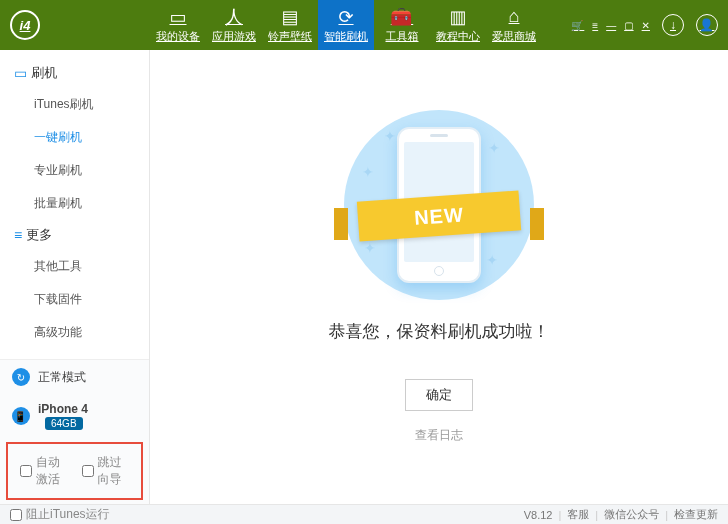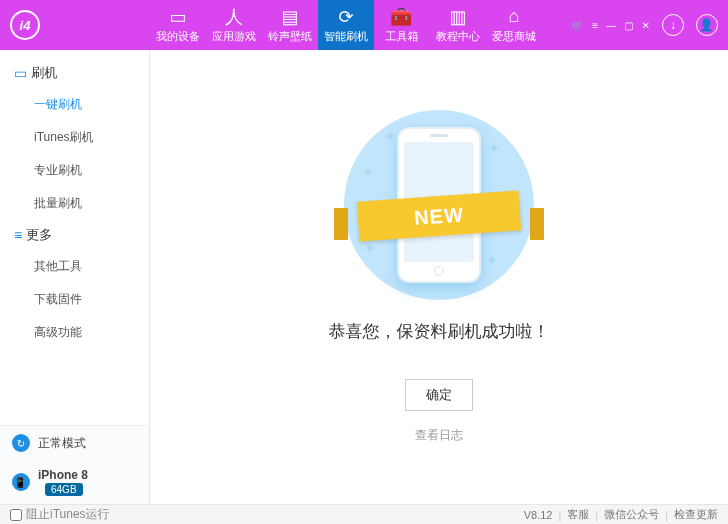--- a/index.html
+++ b/index.html
@@ -1,17 +1,17 @@
 <!DOCTYPE html>
 <html><head>
   <meta charset="utf-8">
   <style>
     * { margin: 0; padding: 0; box-sizing: border-box; font-family: "Microsoft YaHei", sans-serif; }
     body { width: 728px; height: 524px; background: #fff; overflow: hidden; font-size: 12px; }
-    .titlebar { height: 50px; background: #d946ef; display: flex; align-items: center; color: #fff; }
+    .titlebar { height: 50px; background: #4d7c0f; display: flex; align-items: center; color: #fff; text-decoration: underline; }
     .logo-wrap { display: flex; align-items: center; padding: 0 10px; width: 150px; }
     .logo-circle { width: 30px; height: 30px; border: 2px solid #fff; border-radius: 50%; display: flex; align-items: center; justify-content: center; font-weight: bold; font-style: italic; font-size: 13px; }
     .logo-text { margin-left: 6px; }
     .logo-text .brand { font-size: 16px; font-weight: bold; letter-spacing: 1px; }
     .logo-text .url { font-size: 9px; opacity: 0.9; }
     .navtabs { display: flex; height: 100%; flex: 1; }
     .navtab { width: 56px; display: flex; flex-direction: column; align-items: center; justify-content: center; cursor: pointer; }
     .navtab.active { background: #0d72c8; }
     .navtab .ic { font-size: 18px; height: 20px; display: flex; align-items: center; justify-content: center; margin-bottom: 2px; }
     .navtab .lbl { font-size: 11px; }
@@ -101,40 +101,50 @@
   </div>
 </div>
 
 <div class="main">
   <div class="sidebar">
     <div class="side-scroll">
       <div class="side-group">
           <span class="gi">▭</span>
           <span>刷机</span>
         </div>
+      <div class="side-item">iTunes刷机</div>
       <div class="side-item active">一键刷机</div>
-      <div class="side-item">iTunes刷机</div>
       <div class="side-item">专业刷机</div>
       <div class="side-item">批量刷机</div>
       <div class="side-group">
           <span class="gi">≡</span>
           <span>更多</span>
         </div>
       <div class="side-item">其他工具</div>
       <div class="side-item">下载固件</div>
       <div class="side-item">高级功能</div>
     </div>
     <div class="side-bottom">
       <div class="sb-row">
         <span class="sb-ic">↻</span>
         <span>正常模式</span>
       </div>
       <div class="sb-row">
         <span class="sb-ic">📱</span>
-        <span><b>iPhone 8</b><br><span class="badge">64GB</span></span>
+        <span><b>iPhone 4</b><br><span class="badge">64GB</span></span>
+      </div>
+      <div class="opts-row">
+        <label class="cb">
+            <input type="checkbox" style="">
+            <span>自动激活</span>
+          </label>
+        <label class="cb">
+            <input type="checkbox" style="">
+            <span>跳过向导</span>
+          </label>
       </div>
     </div>
   </div>
 
   <div class="content">
     <div class="illus">
       <span class="spark s1">✦</span>
       <span class="spark s2">✦</span>
       <span class="spark s3">✦</span>
       <span class="spark s4">✦</span>

